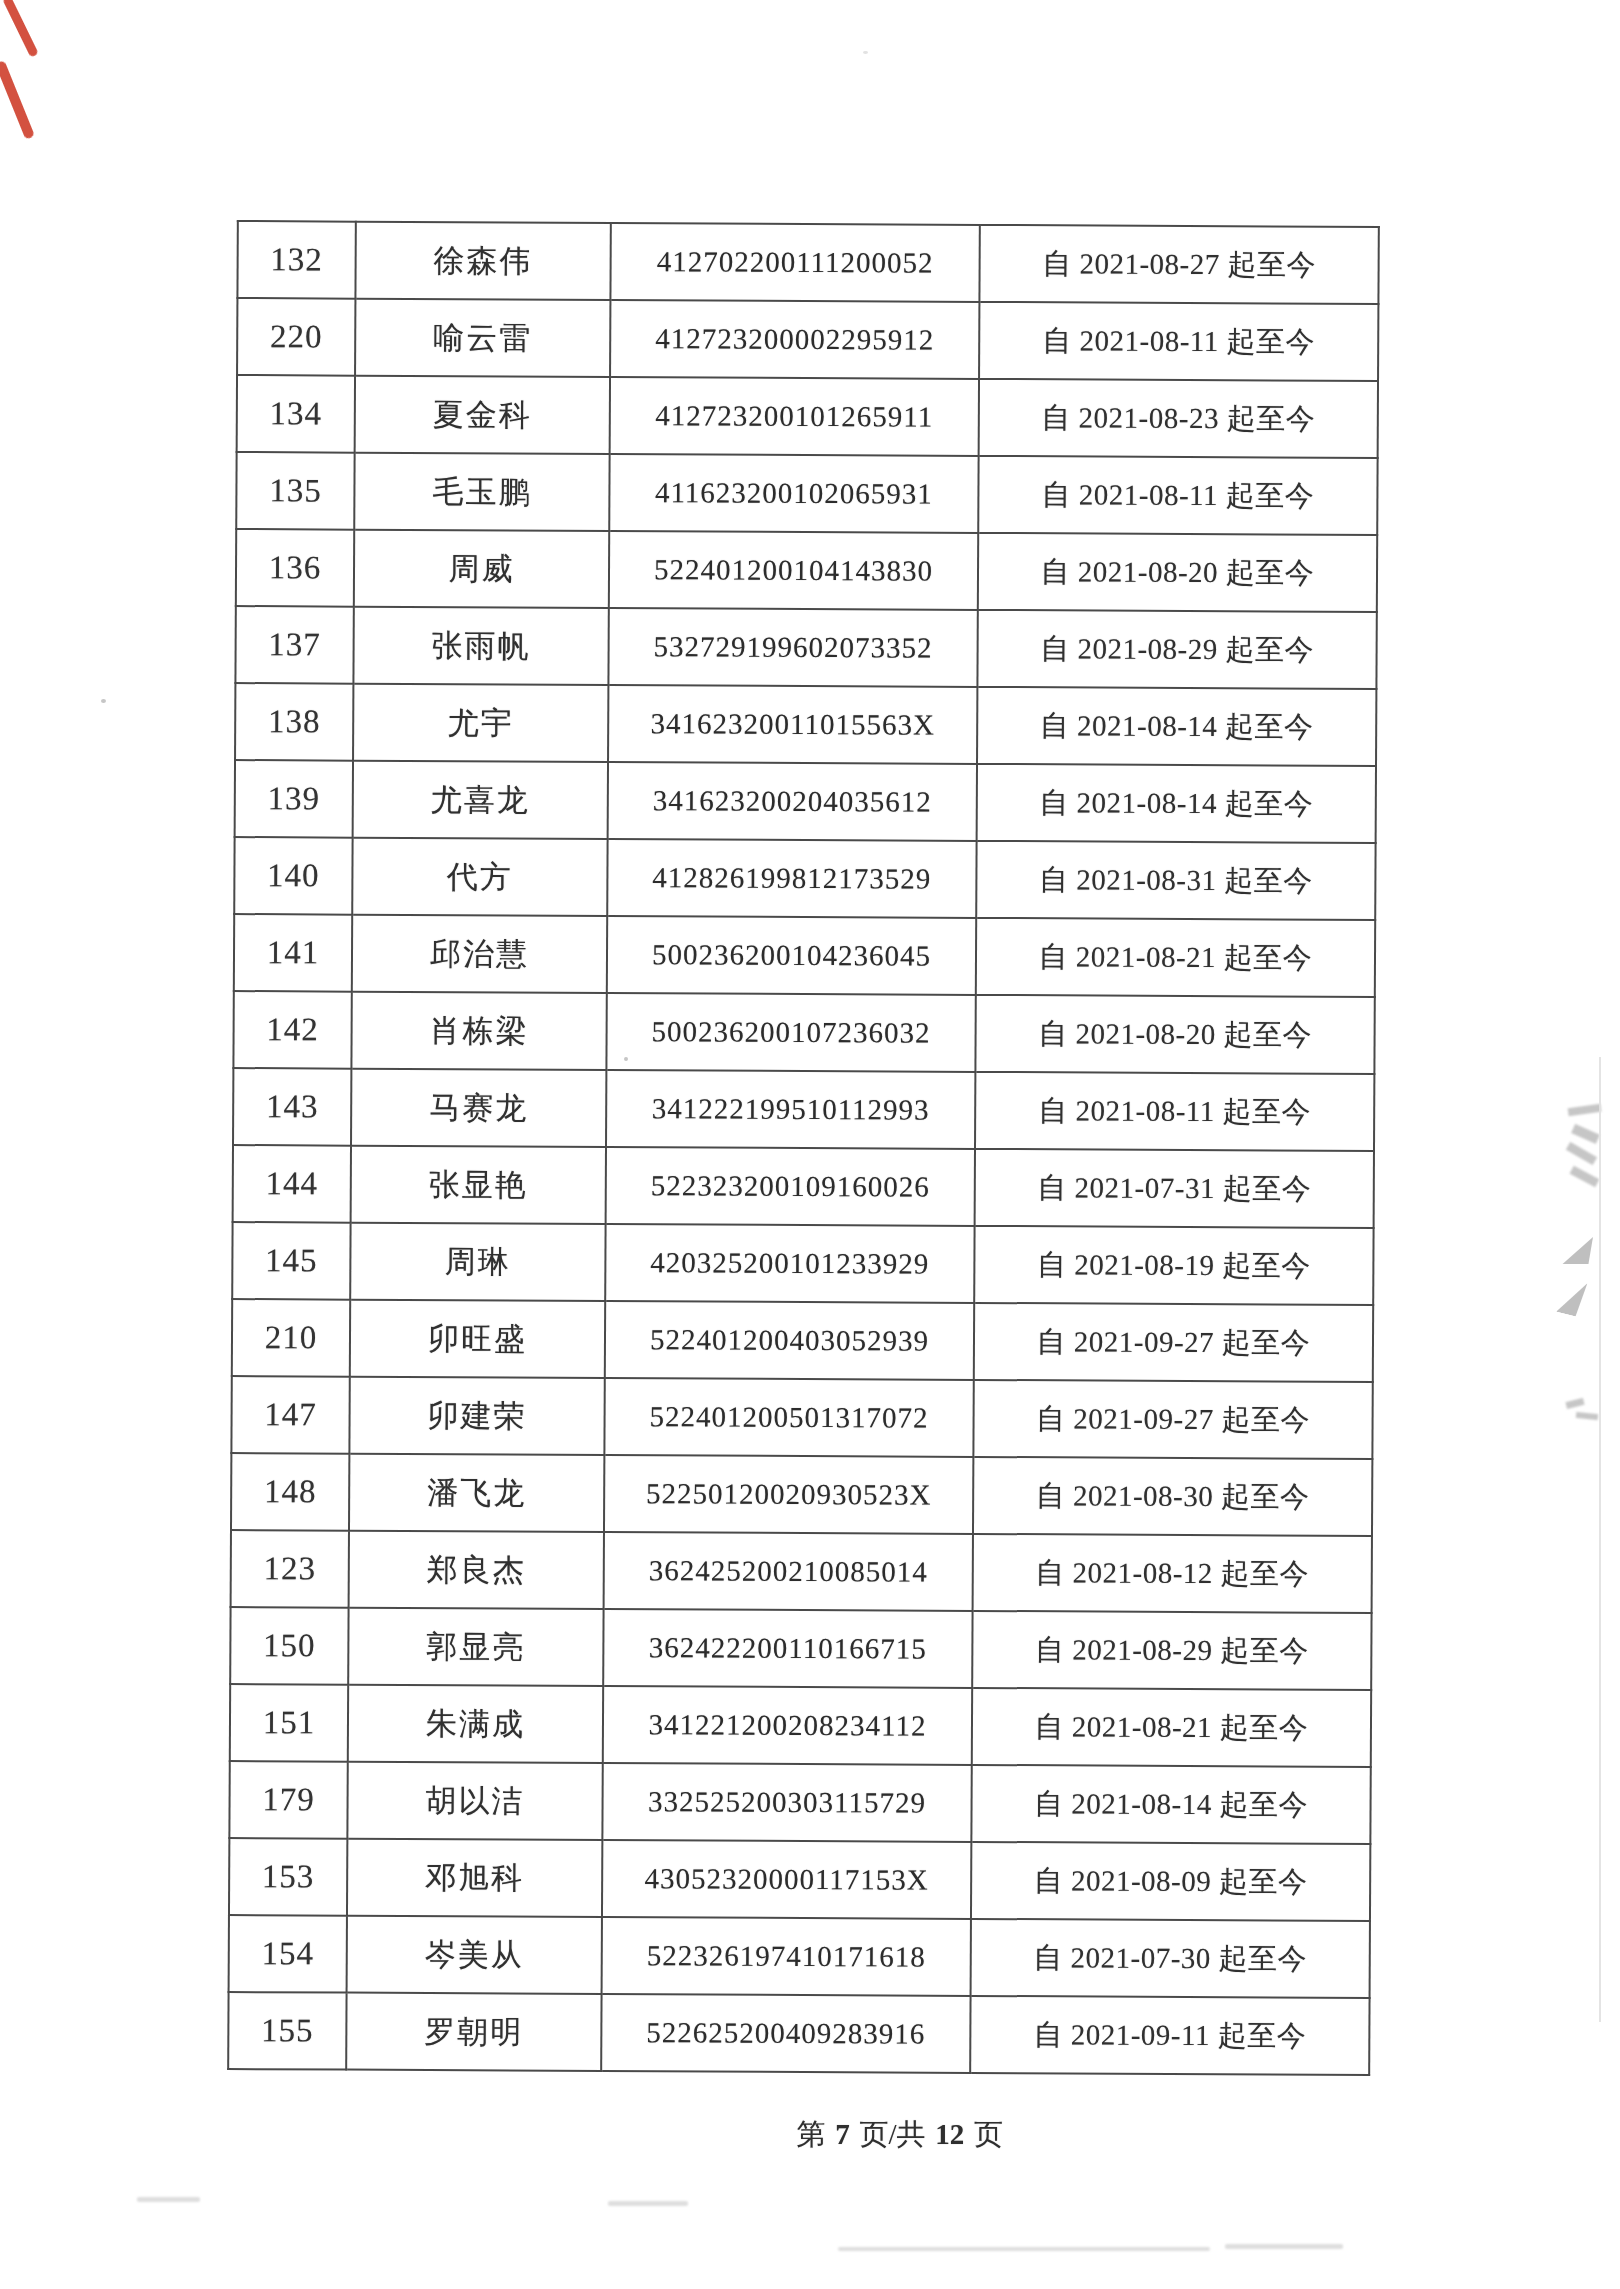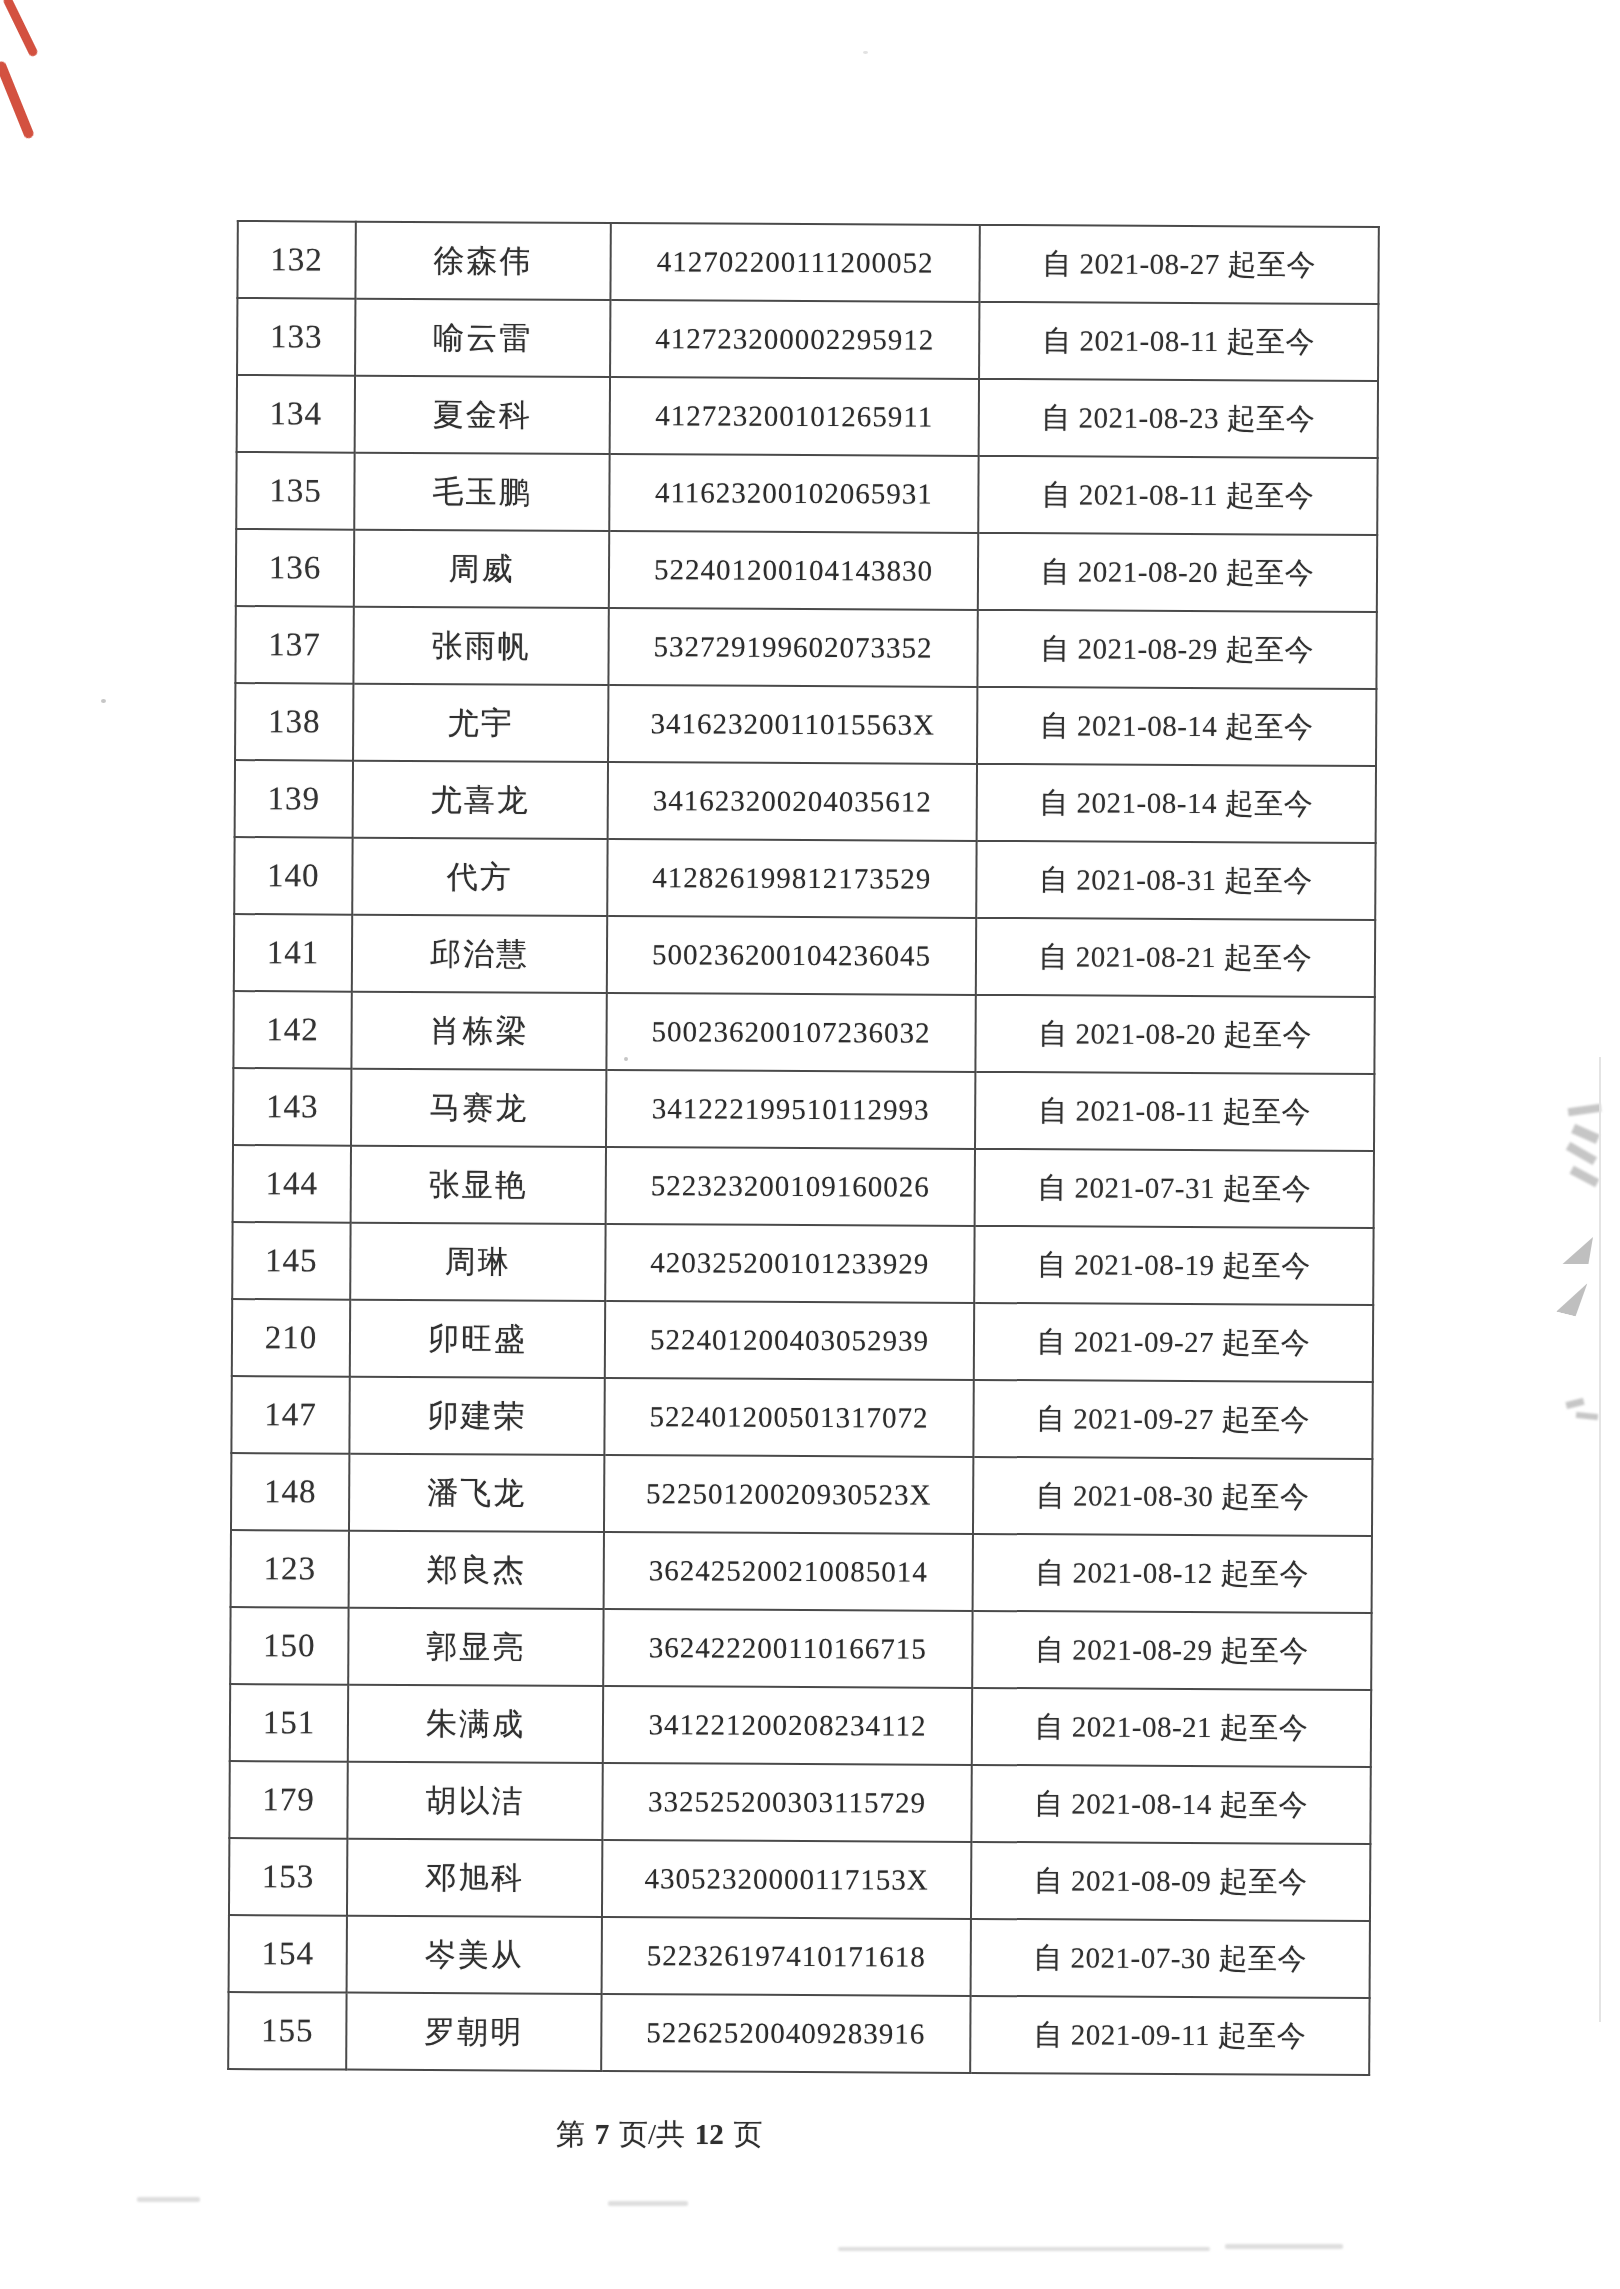--- a/index.html
+++ b/index.html
@@ -26,21 +26,21 @@
   }
   .roster tr{height:77px;}
   td.c-serial{font-size:33px;letter-spacing:1px;color:#333;}
   td.c-name{font-size:31px;letter-spacing:2px;color:#303030;}
   td.c-id{font-size:29px;letter-spacing:1px;color:#2c2c2c;}
   td.c-period{font-size:29px;letter-spacing:0.5px;color:#303030;}
 
   
   .footer{
     position:absolute;left:549px;top:2115px;width:461px;height:43px;
-    text-align:left;font-size:29px;color:#2f2f2f;
+    text-align:right;font-size:29px;color:#2f2f2f;
     text-shadow:0 0 1px rgba(46,46,46,0.4);
   }
   .footer span{margin:0 6.9px;}
   .footer .num{font-weight:bold;margin:0 2.9px;}
 
   
   .artifact{position:absolute;pointer-events:none;}
   .red-stroke{background:#cd3a26;border-radius:5.9px;opacity:0.88;filter:blur(0.4px);}
   .smudge{background:#8f8f8f;opacity:0.5;filter:blur(1px);}
   .tri{background:#8a8a8a;opacity:0.55;filter:blur(0.7px);clip-path:polygon(0 100%,100% 0,85% 100%);}
@@ -66,21 +66,21 @@
     <tbody>
 
         <tr>
           <td class="c-serial">132</td>
           <td class="c-name">徐森伟</td>
           <td class="c-id">412702200111200052</td>
           <td class="c-period">自 2021-08-27 起至今</td>
         </tr>
 
         <tr>
-          <td class="c-serial">133</td>
+          <td class="c-serial">220</td>
           <td class="c-name">喻云雷</td>
           <td class="c-id">412723200002295912</td>
           <td class="c-period">自 2021-08-11 起至今</td>
         </tr>
 
         <tr>
           <td class="c-serial">134</td>
           <td class="c-name">夏金科</td>
           <td class="c-id">412723200101265911</td>
           <td class="c-period">自 2021-08-23 起至今</td>

